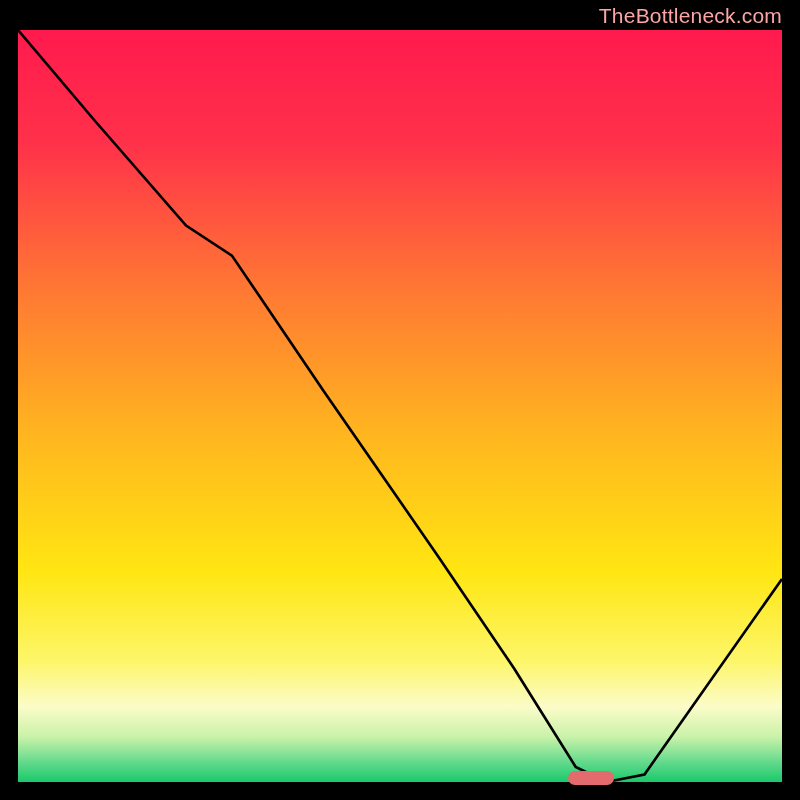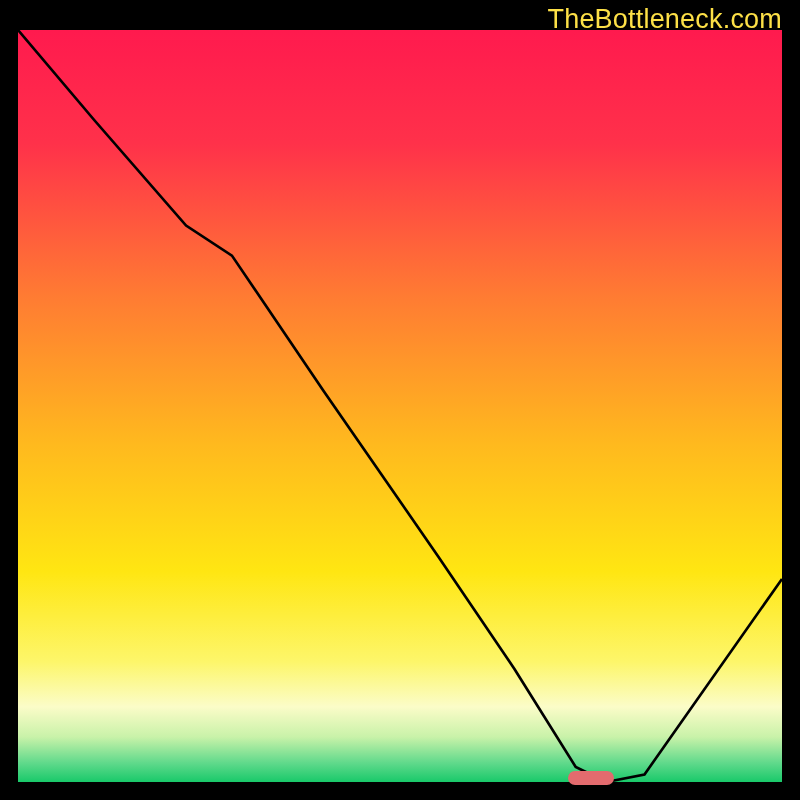--- a/index.html
+++ b/index.html
@@ -23,22 +23,22 @@
     position: absolute;
     left: 0;
     top: 0;
     width: 100%;
     height: 100%;
   }
   .watermark {
     position: absolute;
     top: 4px;
     right: 18px;
-    color: #fde047;
-    font-size: 27px;
+    color: #fca5a5;
+    font-size: 21px;
     font-weight: 500;
     letter-spacing: 0.2px;
   }
   svg.curve {
     position: absolute;
     left: 0;
     top: 0;
     width: 100%;
     height: 100%;
   }

